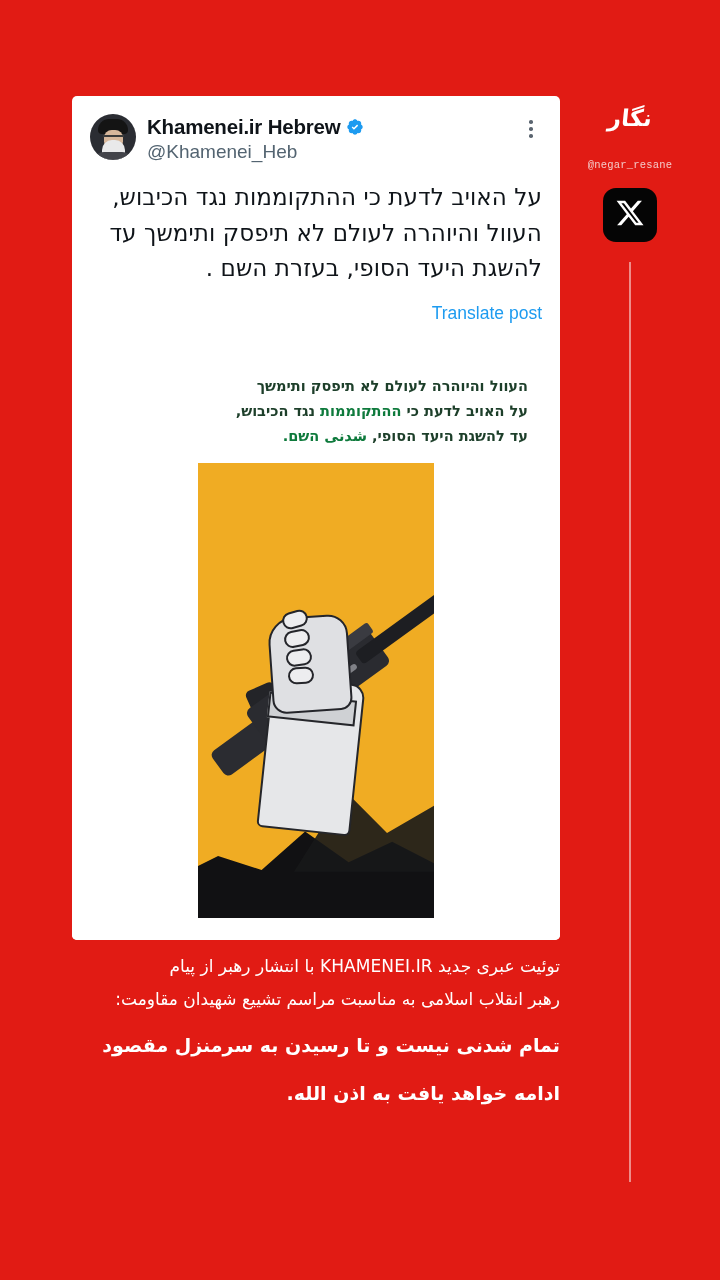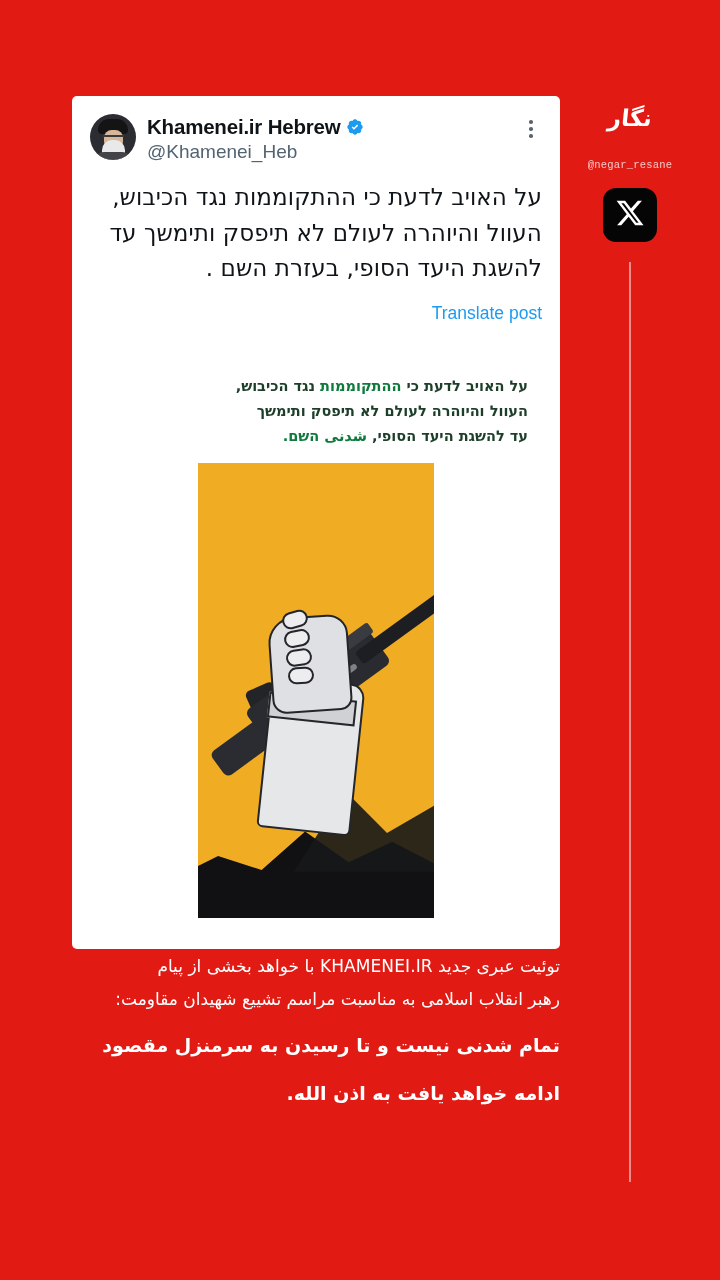--- a/index.html
+++ b/index.html
@@ -65,21 +65,21 @@
   }
 
   
   .tweet-card {
     position: absolute;
     top: 96px;
     left: 72px;
     width: 488px;
     background: #ffffff;
     border-radius: 5px;
-    padding: 18px 18px 9px 18px;
+    padding: 18px 18px 0 18px;
     overflow: hidden;
   }
   .tweet-head {
     display: flex;
     align-items: flex-start;
     gap: 11px;
   }
   .avatar {
     width: 46px;
     height: 46px;
@@ -378,24 +378,24 @@
     </div>
   </div>
 
   <div class="tweet-text">על האויב לדעת כי ההתקוממות נגד הכיבוש, העוול והיוהרה לעולם לא תיפסק ותימשך עד להשגת היעד הסופי, בעזרת השם .</div>
 
   <div class="translate-link">Translate post</div>
 
   <div class="poster-wrap">
     <div class="poster">
       <div class="poster-heb">
+        <div>העוול והיוהרה לעולם לא תיפסק ותימשך</div>
         <div>
           <span>על האויב לדעת כי </span><span class="hl">ההתקוממות</span><span> נגד הכיבוש,</span>
         </div>
-        <div>העוול והיוהרה לעולם לא תיפסק ותימשך</div>
         <div>
           <span>עד להשגת היעד הסופי, </span><span class="hl">شدنی השם.</span>
         </div>
       </div>
 
       <div class="poster-art">
         <span class="art-mountain"></span>
         <span class="art-mountain2"></span>
         <span class="art-rifle-stock"></span>
         <span class="art-rifle-mag"></span>
@@ -409,17 +409,17 @@
         <span class="art-finger f1"></span>
         <span class="art-finger f2"></span>
         <span class="art-finger f3"></span>
         <span class="art-finger f4"></span>
       </div>
     </div>
   </div>
 </div>
 
 <div class="caption">
-  <p class="lead">توئیت عبری جدید KHAMENEI.IR با خواهد بخشی از پیام</p>
+  <p class="lead">توئیت عبری جدید KHAMENEI.IR با انتشار رهبر از پیام</p>
   <p class="lead">رهبر انقلاب اسلامی به مناسبت مراسم تشییع شهیدان مقاومت:</p>
   <p class="bold">تمام شدنی نیست و تا رسیدن به سرمنزل مقصود</p>
   <p class="bold">ادامه خواهد یافت به اذن الله.</p>
 </div>
 
 </body></html>

